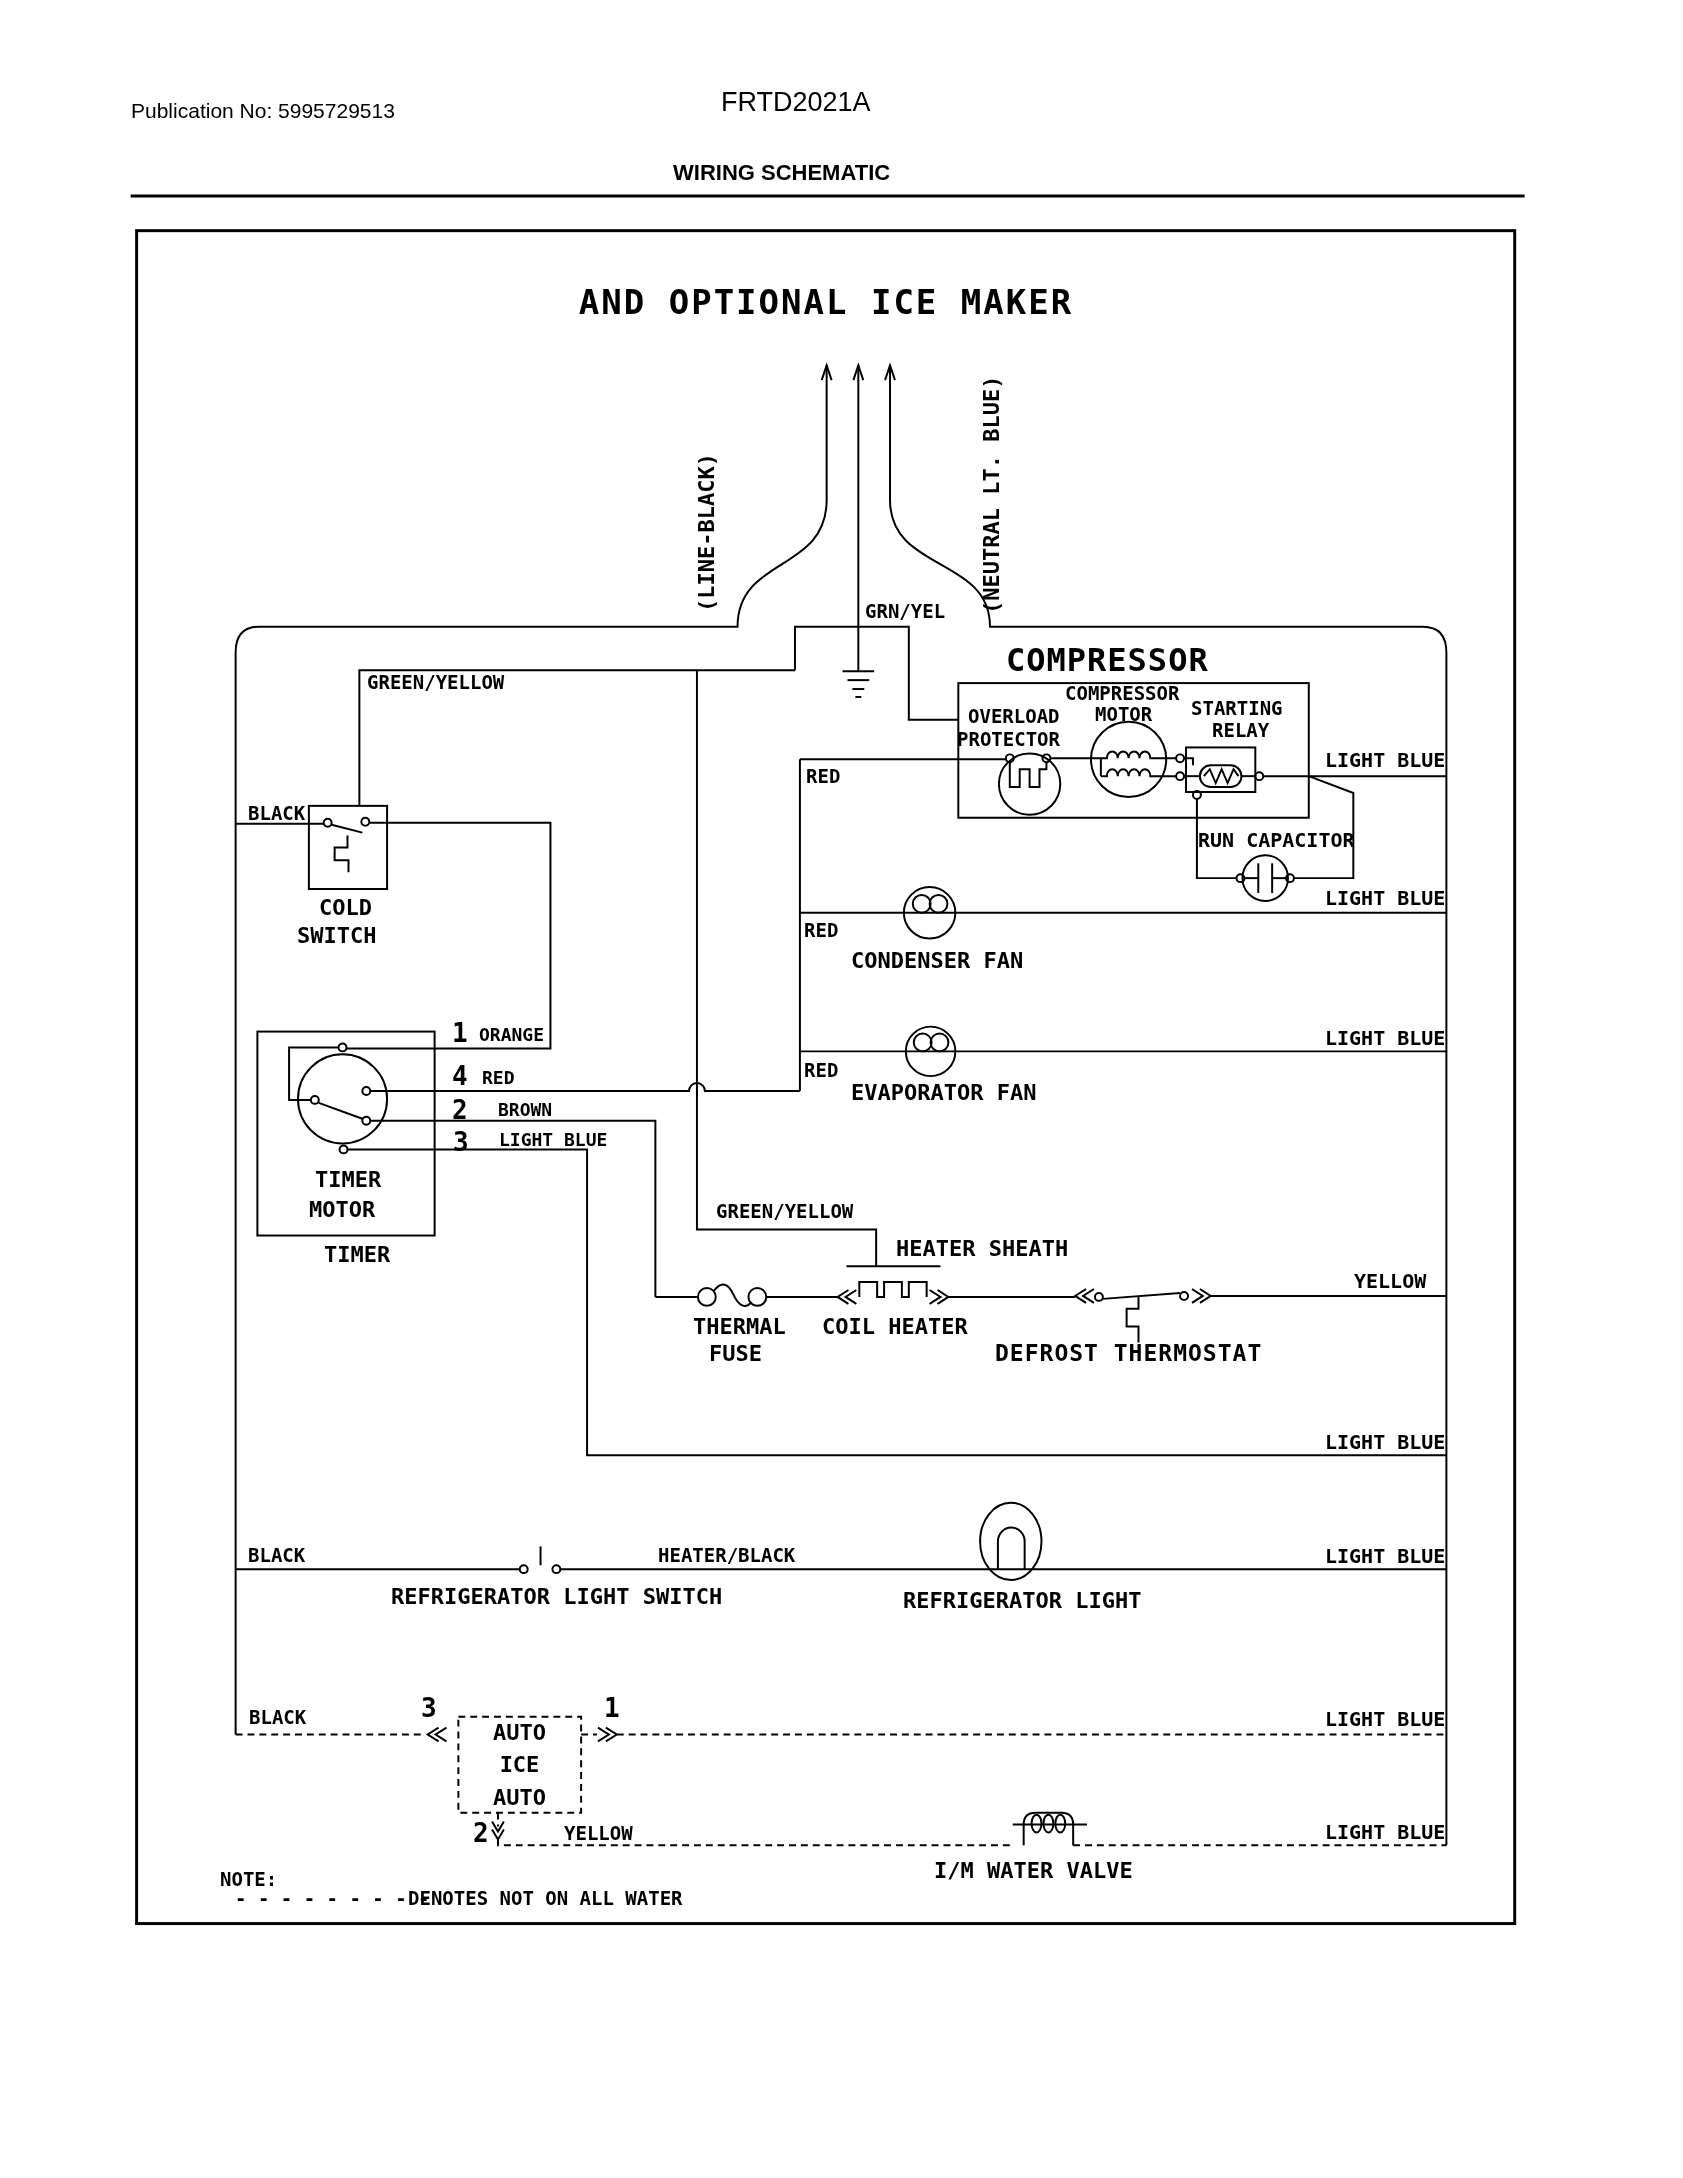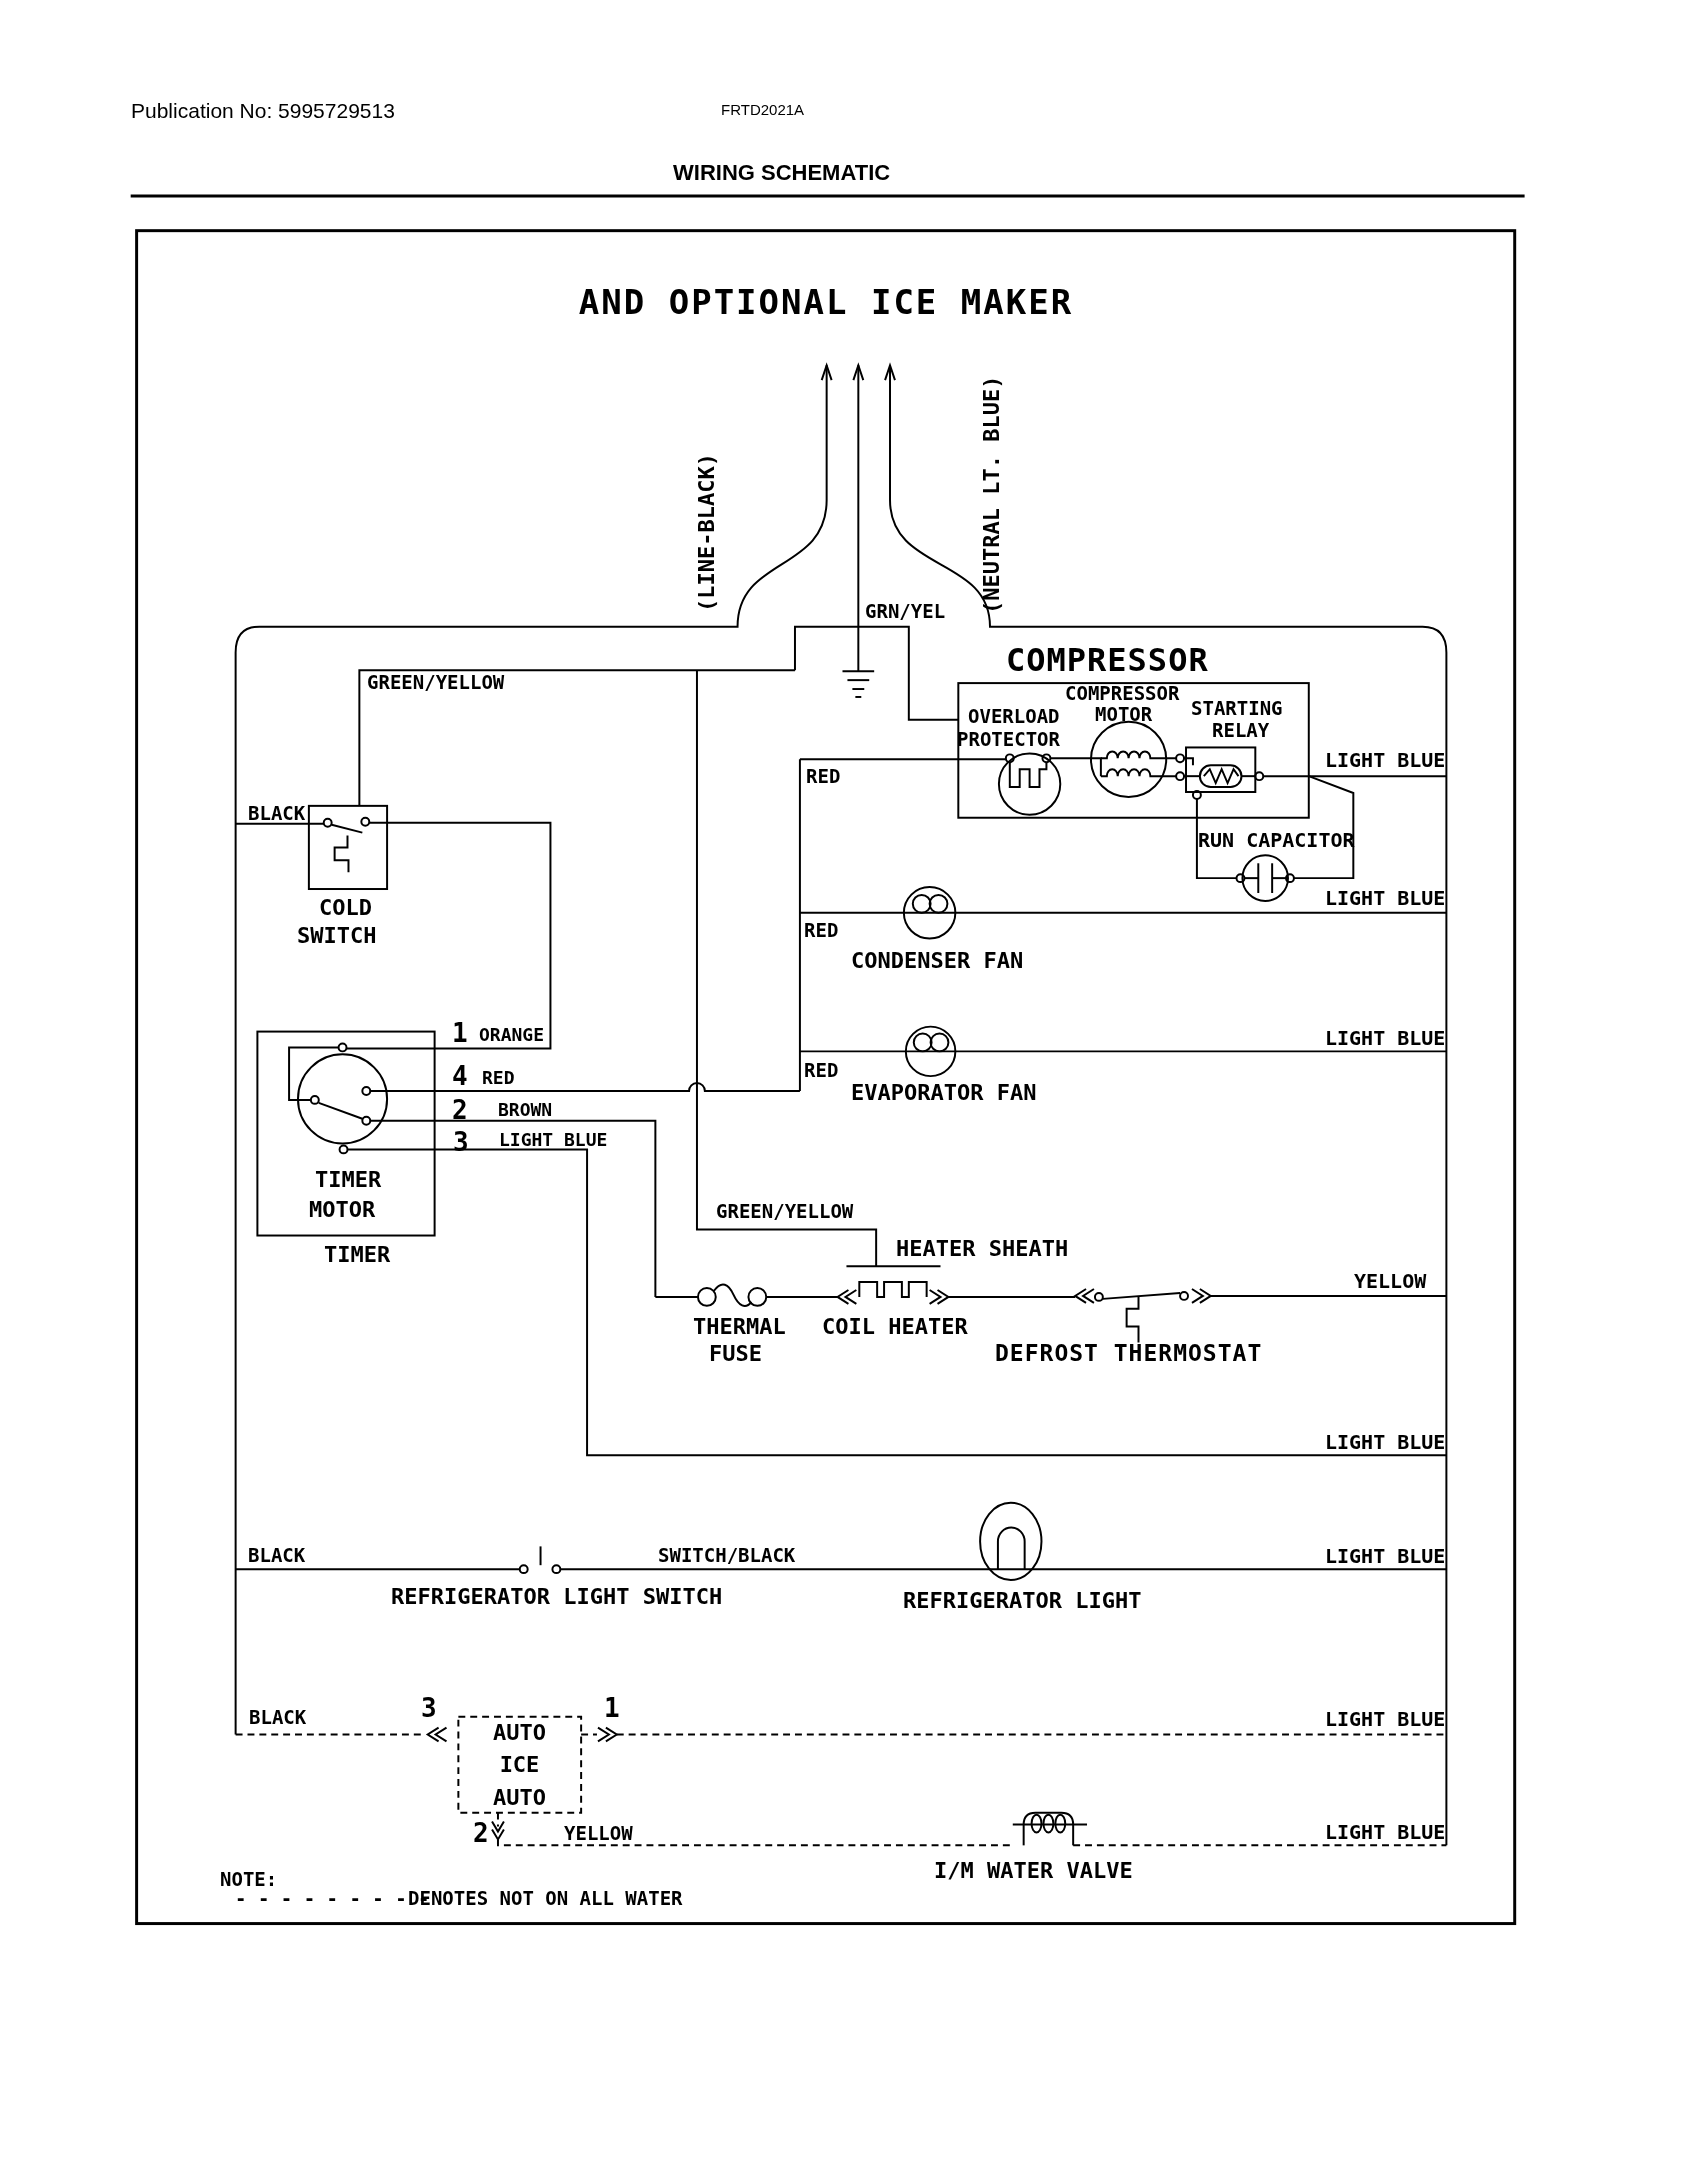--- a/index.html
+++ b/index.html
@@ -195,21 +195,21 @@
         <ellipse cx="1047" cy="1842" rx="5" ry="9"></ellipse>
         <ellipse cx="1059" cy="1842" rx="5" ry="9"></ellipse>
         <ellipse cx="1071" cy="1842" rx="5" ry="9"></ellipse>
         <line x1="1084" y1="1864" x2="1461" y2="1864" stroke-dasharray="7 5"></line>
       </g>
 
     </g>
   </svg>
 
   <div class="lbl sans" style="left:131px;top:100px;font-size:21px;">Publication No: 5995729513</div>
-  <div class="lbl sans" style="left:721px;top:102px;font-size:15px;">FRTD2021A</div>
+  <div class="lbl sans" style="left:721px;top:88px;font-size:27px;">FRTD2021A</div>
   <div class="lbl sansb" style="left:673px;top:161px;font-size:22px;">WIRING SCHEMATIC</div>
 
   <div class="lbl ctr" style="left:137px;top:285px;width:1378px;font-size:34px;letter-spacing:2px;">AND OPTIONAL ICE MAKER</div>
 
   <div class="lbl rot" style="left:695px;top:612px;font-size:22px;">(LINE-BLACK)</div>
   <div class="lbl rot" style="left:980px;top:614px;font-size:22px;">(NEUTRAL LT. BLUE)</div>
   <div class="lbl" style="left:865px;top:602px;font-size:19px;">GRN/YEL</div>
   <div class="lbl" style="left:367px;top:673px;font-size:19px;">GREEN/YELLOW</div>
 
   <div class="lbl" style="left:1006px;top:644px;font-size:32px;letter-spacing:1px;">COMPRESSOR</div>
@@ -253,21 +253,21 @@
   <div class="lbl" style="left:324px;top:1243px;font-size:22px;">TIMER</div>
 
   <div class="lbl" style="left:716px;top:1202px;font-size:19px;">GREEN/YELLOW</div>
   <div class="lbl" style="left:896px;top:1237px;font-size:22px;">HEATER SHEATH</div>
   <div class="lbl" style="left:693px;top:1315px;font-size:22px;">THERMAL</div>
   <div class="lbl" style="left:709px;top:1342px;font-size:22px;">FUSE</div>
   <div class="lbl" style="left:822px;top:1315px;font-size:22px;">COIL HEATER</div>
   <div class="lbl" style="left:995px;top:1341px;font-size:23px;letter-spacing:1px;">DEFROST THERMOSTAT</div>
 
   <div class="lbl" style="left:248px;top:1546px;font-size:19px;">BLACK</div>
-  <div class="lbl" style="left:658px;top:1546px;font-size:19px;">SWITCH/BLACK</div>
+  <div class="lbl" style="left:658px;top:1546px;font-size:19px;">HEATER/BLACK</div>
   <div class="lbl" style="left:391px;top:1585px;font-size:22px;">REFRIGERATOR LIGHT SWITCH</div>
   <div class="lbl" style="left:903px;top:1589px;font-size:22px;">REFRIGERATOR LIGHT</div>
 
   <div class="lbl" style="left:249px;top:1708px;font-size:19px;">BLACK</div>
   <div class="lbl" style="left:421px;top:1695px;font-size:26px;">3</div>
   <div class="lbl ctr" style="left:458px;top:1721px;width:123px;font-size:22px;">AUTO</div>
   <div class="lbl ctr" style="left:458px;top:1753px;width:123px;font-size:22px;">ICE</div>
   <div class="lbl ctr" style="left:458px;top:1786px;width:123px;font-size:22px;">AUTO</div>
   <div class="lbl" style="left:604px;top:1695px;font-size:26px;">1</div>
   <div class="lbl" style="left:473px;top:1820px;font-size:26px;">2</div>

